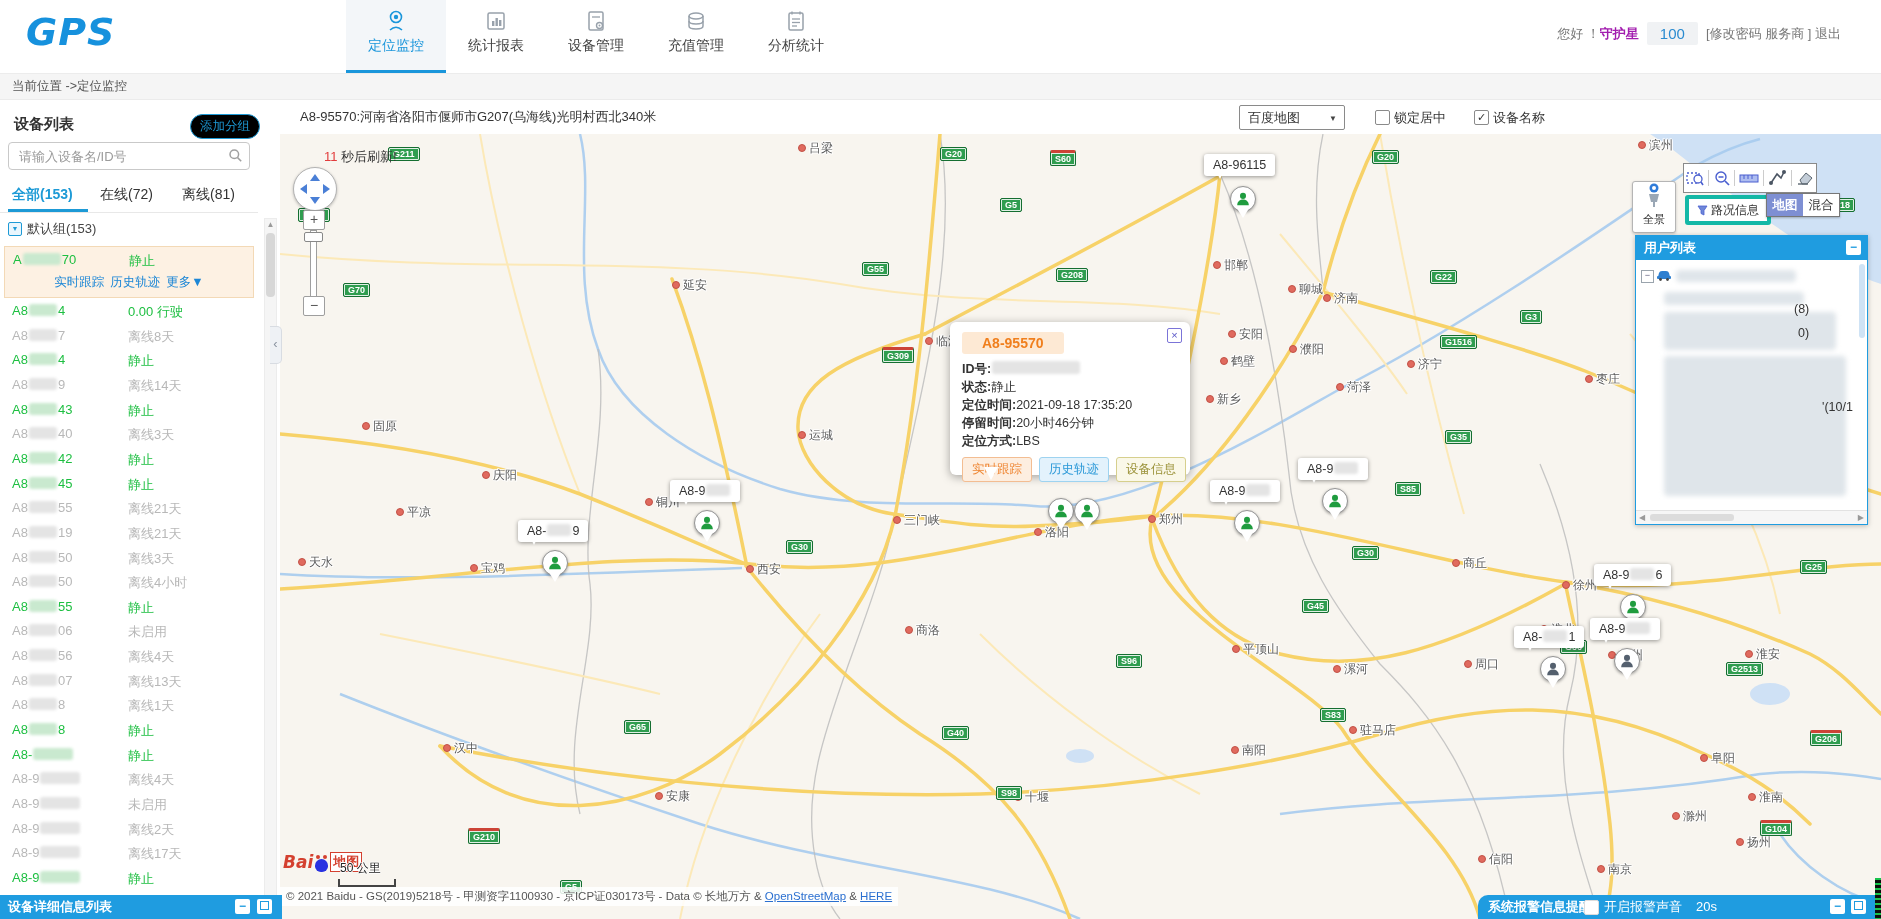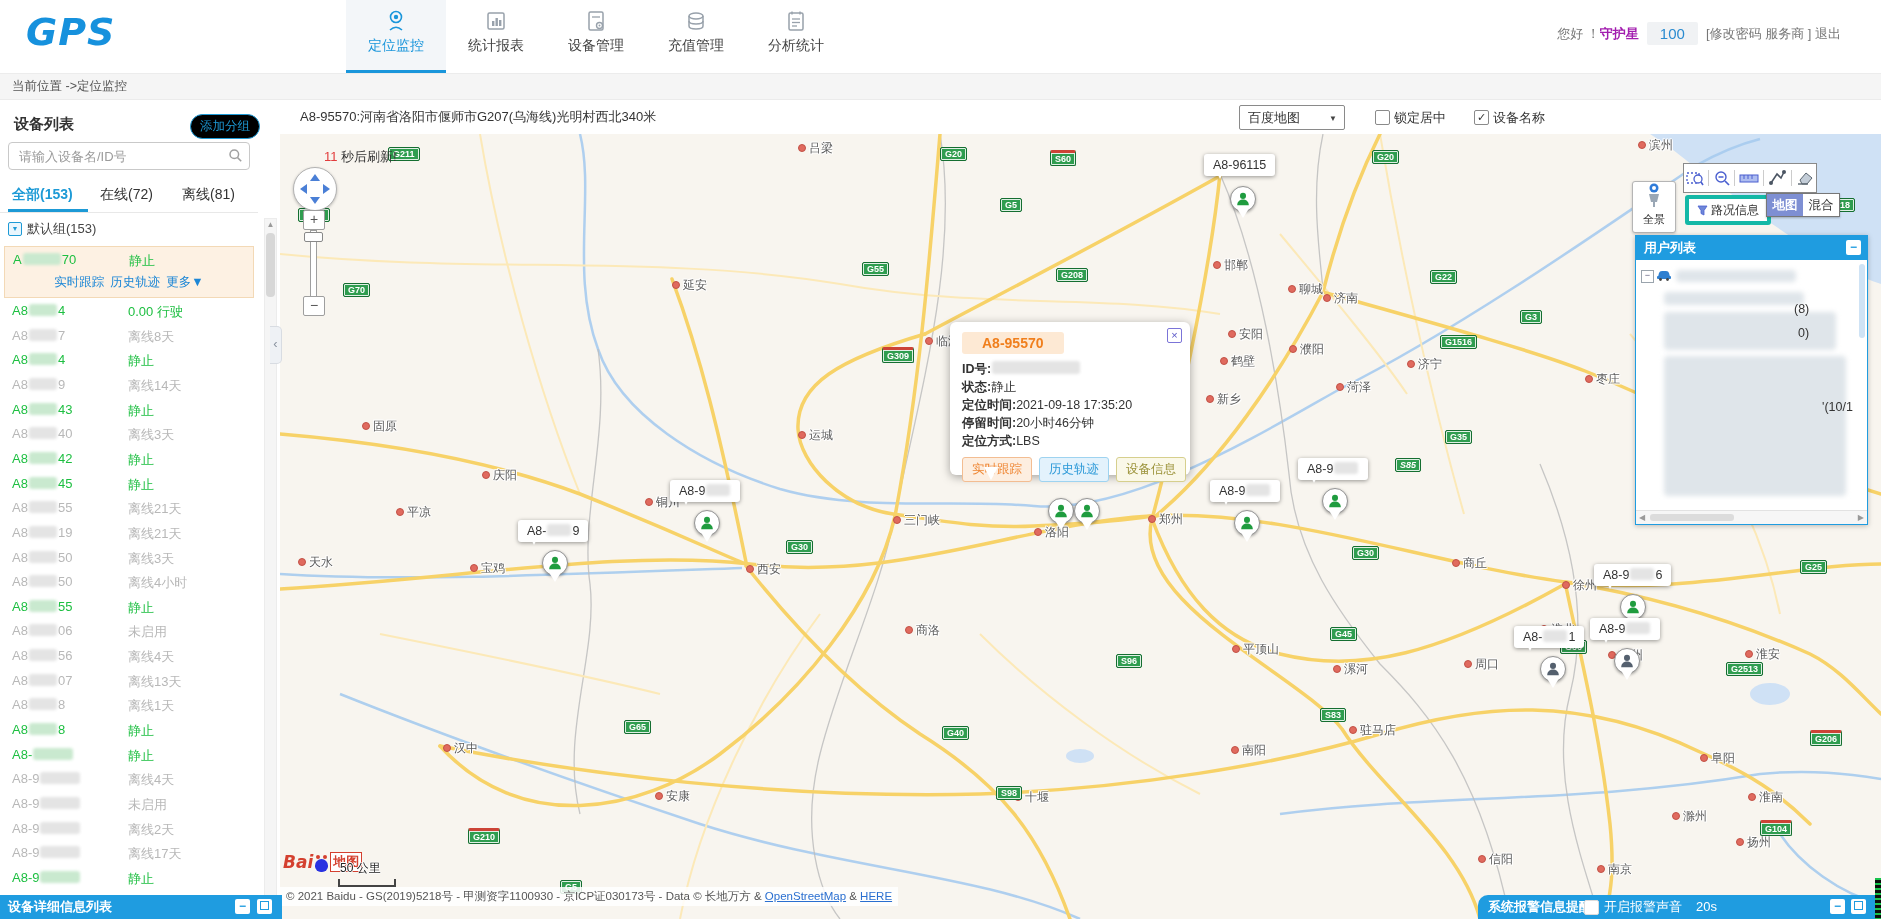--- a/index.html
+++ b/index.html
@@ -492,22 +492,22 @@
         <div class="badge" style="left: 720px; top: 64px;">G5</div>
         <div class="badge" style="left: 776px; top: 134px;">G208</div>
         <div class="badge" style="left: 582px; top: 128px;">G55</div>
         <div class="badge" style="left: 1150px; top: 136px;">G22</div>
         <div class="badge" style="left: 1240px; top: 176px;">G3</div>
         <div class="badge" style="left: 1160px; top: 201px;">G1516</div>
         <div class="badge n" style="left: 602px; top: 213px;">G309</div>
         <div class="badge" style="left: 1165px; top: 296px;">G35</div>
         <div class="badge" style="left: 506px; top: 406px;">G30</div>
         <div class="badge" style="left: 1072px; top: 412px;">G30</div>
-        <div class="badge" style="left: 1022px; top: 493px; margin-left: 28px;">G45</div>
-        <div class="badge" style="left: 1115px; top: 324px; font-style: italic;">S85</div>
+        <div class="badge" style="left: 1022px; top: 465px;">G45</div>
+        <div class="badge" style="left: 1115px; top: 348px;">S85</div>
         <div class="badge" style="left: 1280px; top: 506px;">G36</div>
         <div class="badge" style="left: 662px; top: 592px;">G40</div>
         <div class="badge" style="left: 836px; top: 520px;">S96</div>
         <div class="badge" style="left: 1040px; top: 574px;">S83</div>
         <div class="badge" style="left: 716px; top: 652px;">S98</div>
         <div class="badge" style="left: 344px; top: 586px;">G65</div>
         <div class="badge n" style="left: 188px; top: 694px;">G210</div>
         <div class="badge" style="left: 1446px; top: 528px;">G2513</div>
         <div class="badge n" style="left: 1530px; top: 596px;">G206</div>
         <div class="badge" style="left: 1520px; top: 426px;">G25</div>

